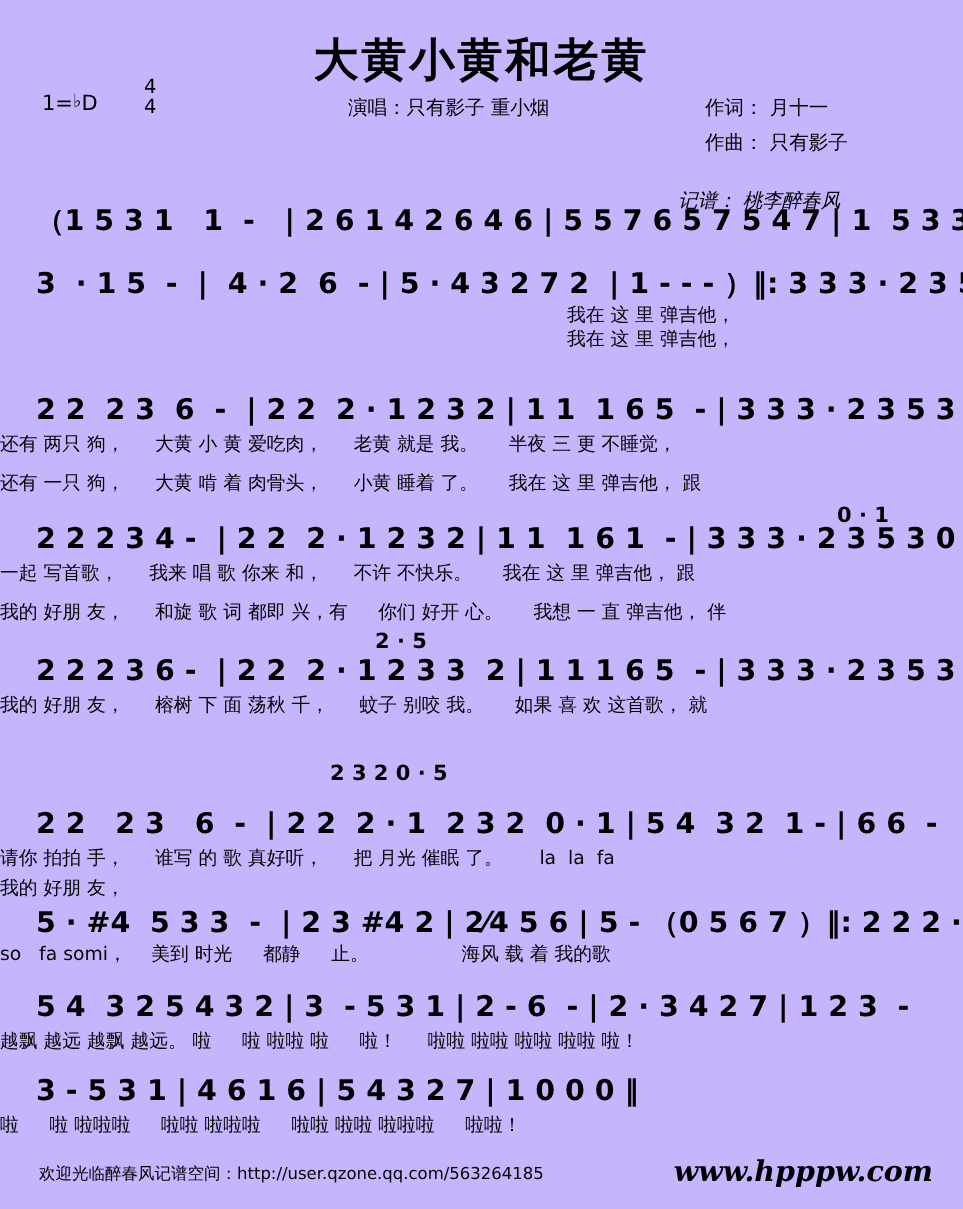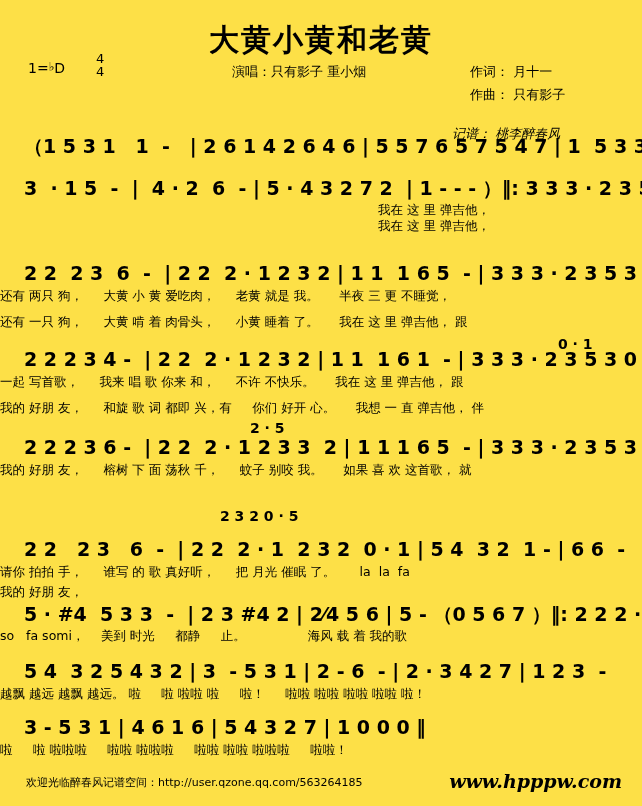--- a/index.html
+++ b/index.html
@@ -7,21 +7,21 @@
     padding: 0;
     background: #ffffff;
   }
   body {
     font-family: "Liberation Sans", sans-serif;
   }
   #page {
     position: relative;
     width: 642px;
     height: 806px;
-    background: #fde047;
+    background: #c4b5fd;
     overflow: hidden;
   }
   .title {
     position: absolute;
     top: 20px;
     left: 0;
     width: 642px;
     text-align: center;
     font-family: "DejaVu Sans", sans-serif;
     font-weight: bold;

